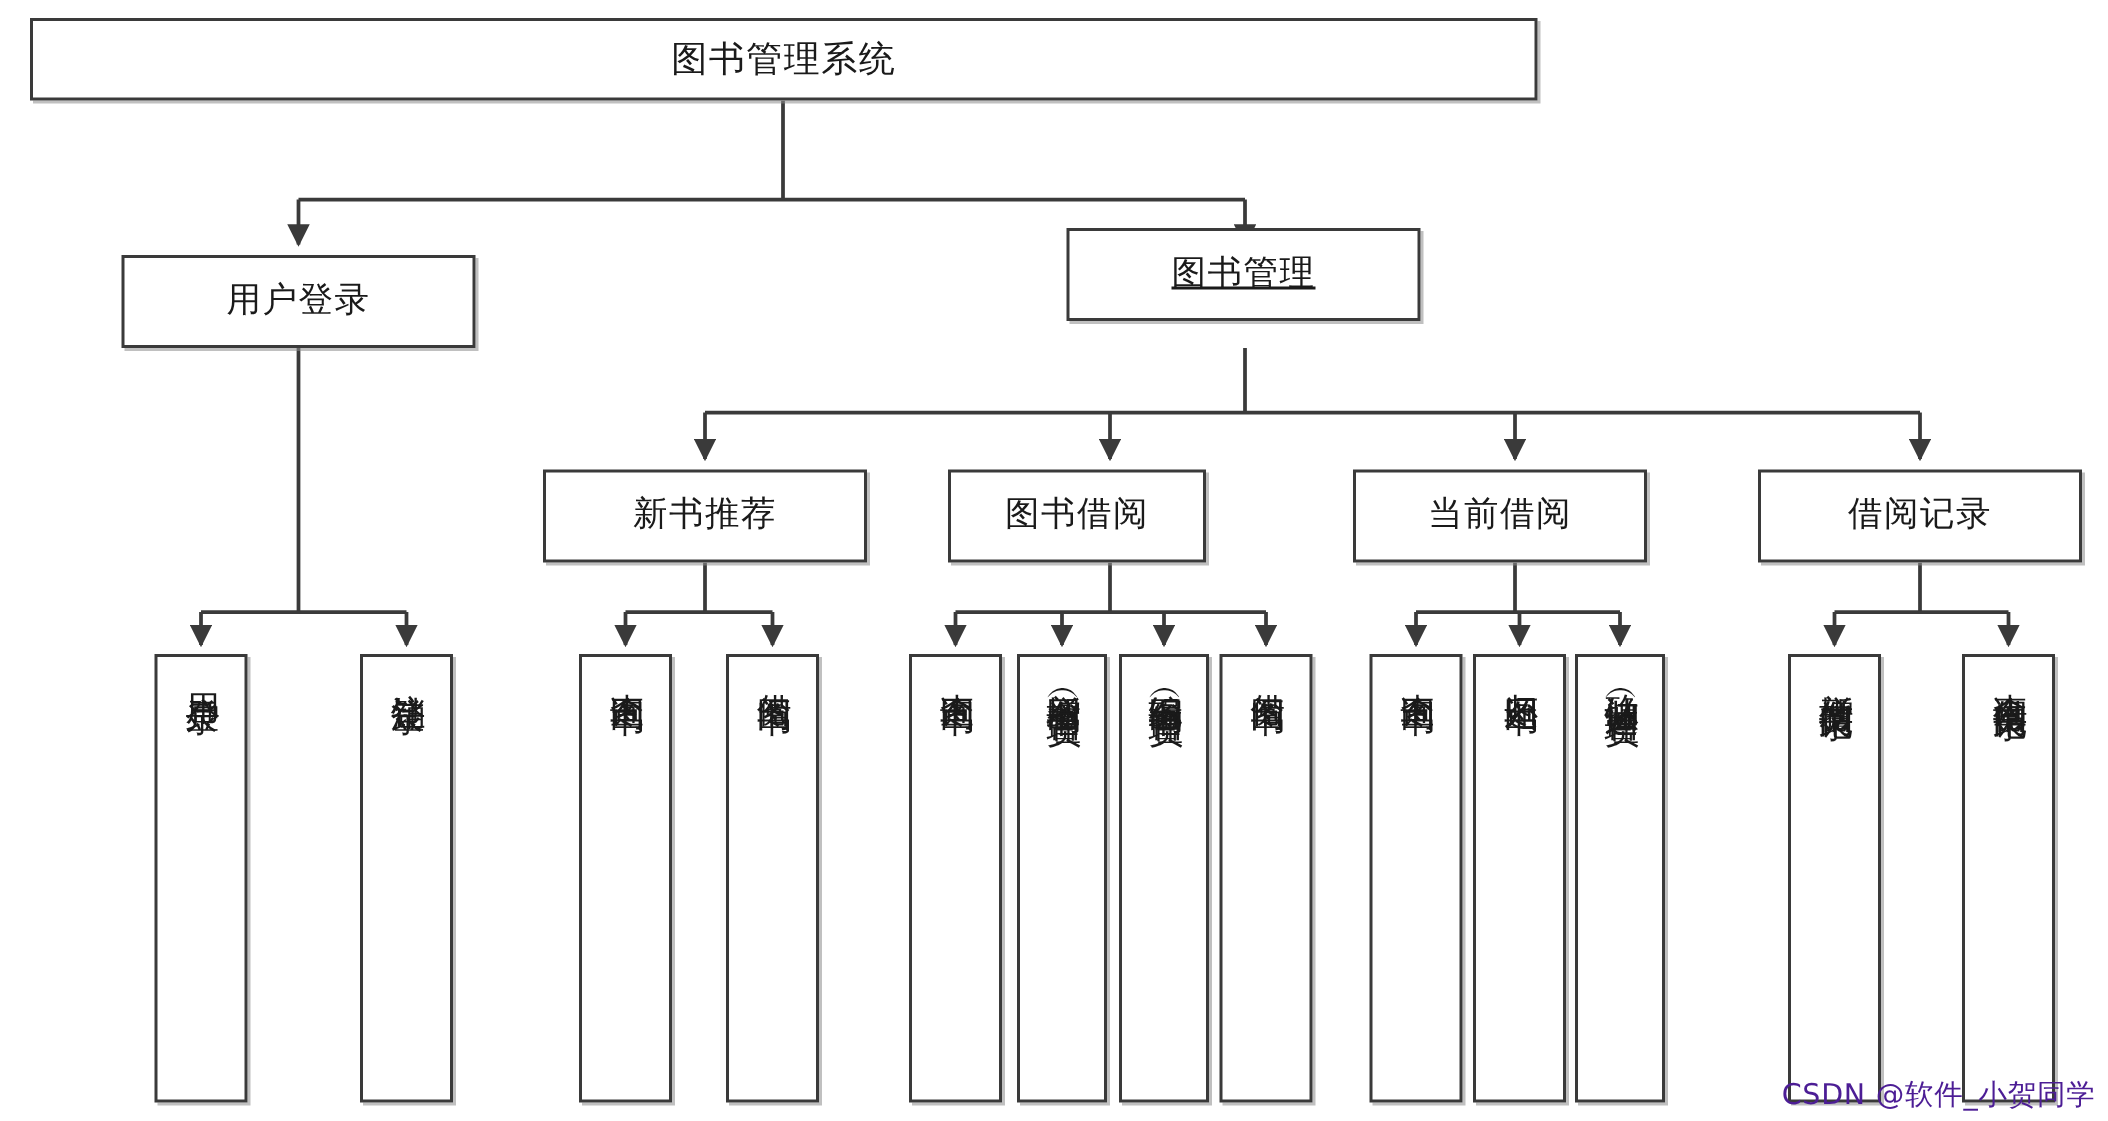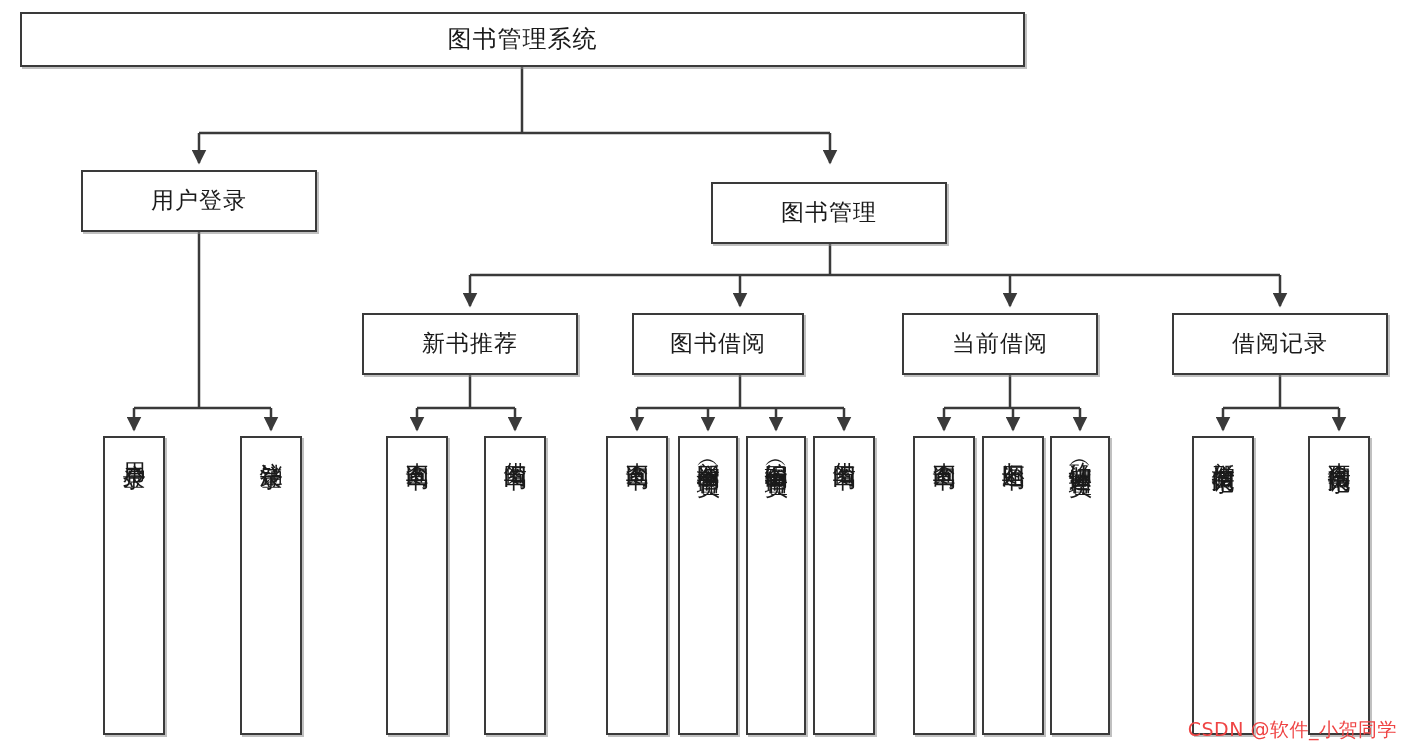--- a/index.html
+++ b/index.html
@@ -56,21 +56,21 @@
   }
   .leaf {
     align-items: flex-start;
     justify-content: center;
   }
   .watermark {
     position: absolute;
     right: 8px;
     bottom: 4px;
     font-size: 19px;
-    color: #ef4444;
+    color: #4c1d95;
     letter-spacing: 0.5px;
     white-space: nowrap;
     font-family: "DejaVu Sans", "Liberation Sans", sans-serif;
   }
 </style>
 </head>
 <body>
 
 <div id="canvas">
 
@@ -124,21 +124,21 @@
     </g>
   </svg>
 
   <div class="node node-root" style="left:20px; top:12px; width:1005px; height:55px;">
     <span class="node-h">图书管理系统</span>
   </div>
 
   <div class="node" style="left:81px; top:170px; width:236px; height:62px;">
     <span class="node-h">用户登录</span>
   </div>
-  <div class="node" style="left:711px; top:182px; width:236px; height:62px;">
+  <div class="node" style="left:711px; top:152px; width:236px; height:62px;text-decoration:underline;">
     <span class="node-h">图书管理</span>
   </div>
 
   <div class="node" style="left:362px; top:313px; width:216px; height:62px;align-items:center;">
     <span class="node-h">新书推荐</span>
   </div>
   <div class="node" style="left:632px; top:313px; width:172px; height:62px;">
     <span class="node-h">图书借阅</span>
   </div>
   <div class="node" style="left:902px; top:313px; width:196px; height:62px;">

